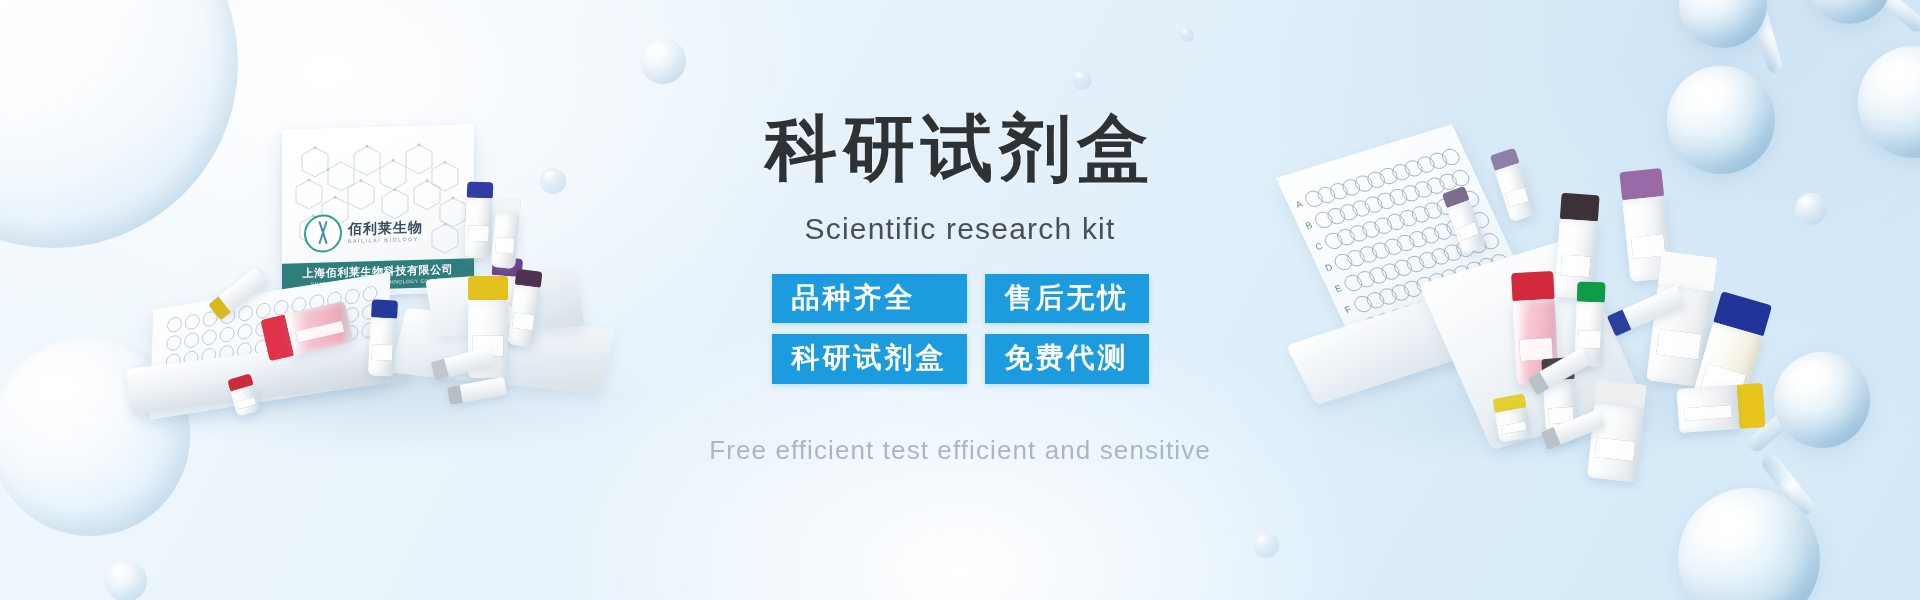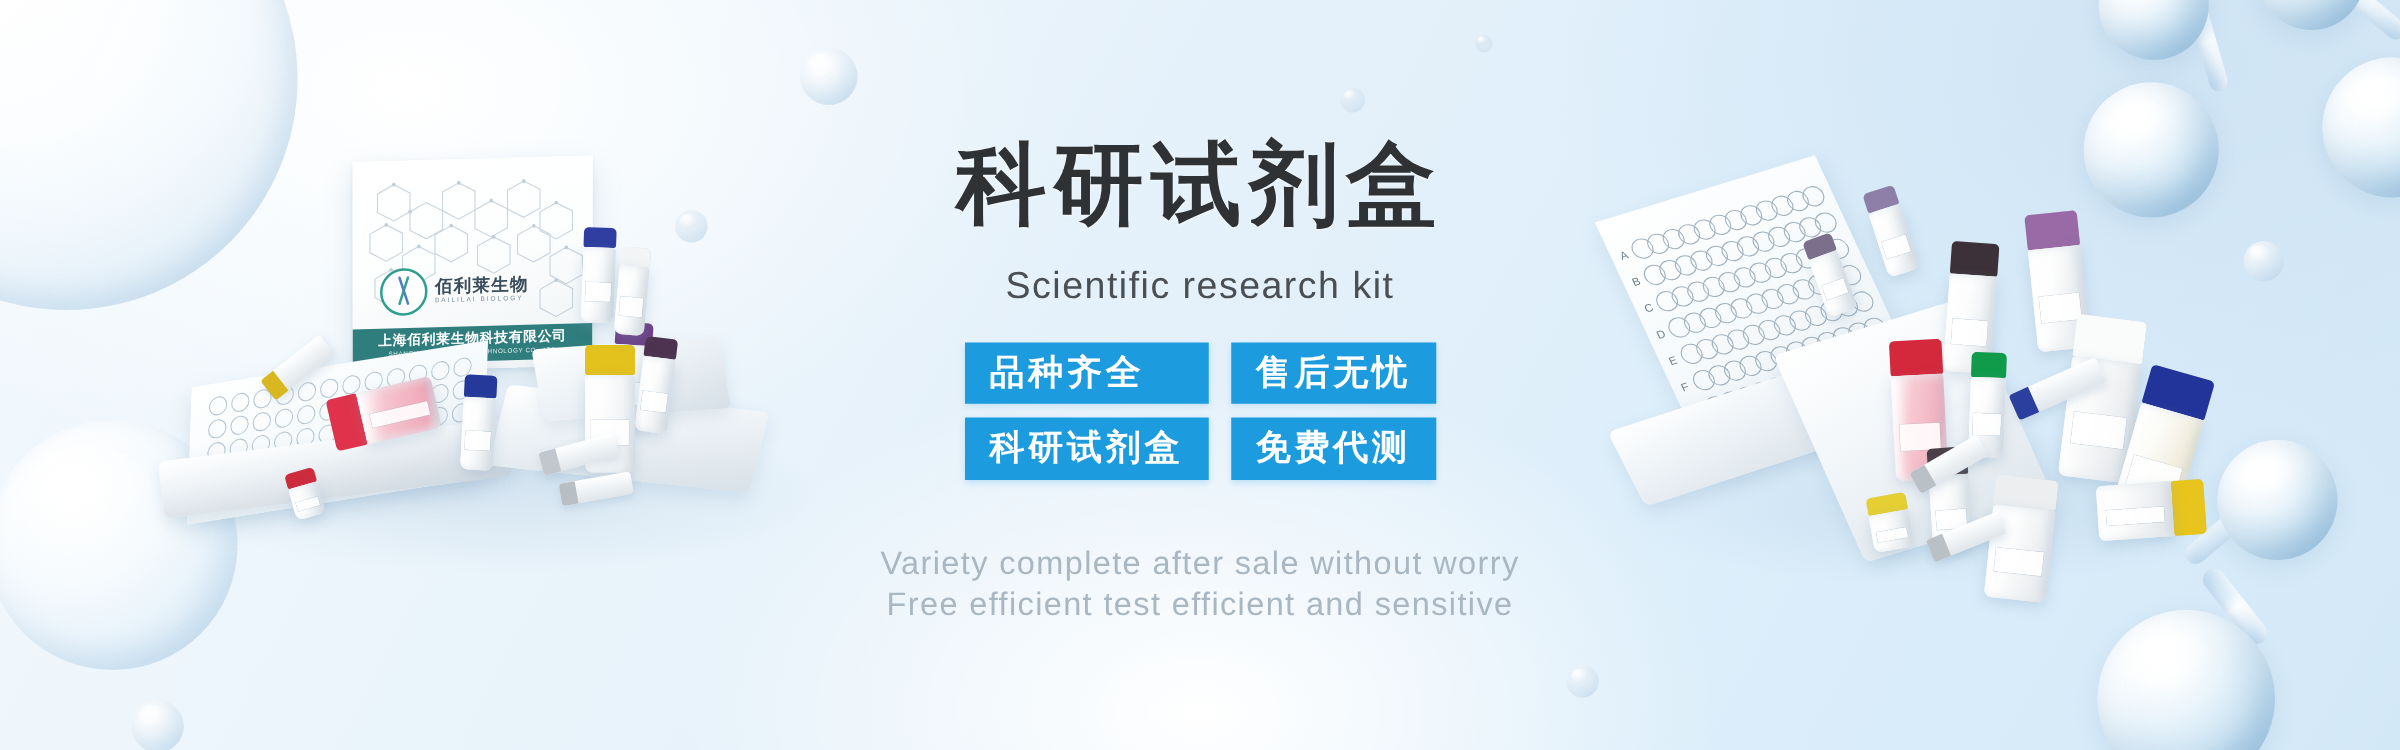--- a/index.html
+++ b/index.html
@@ -564,18 +564,17 @@
     <div class="subtitle">Scientific research kit</div>
 
     <div class="badges">
       <div class="badge">品种齐全</div>
       <div class="badge">售后无忧</div>
       <div class="badge">科研试剂盒</div>
       <div class="badge">免费代测</div>
     </div>
 
     <div class="tagline">
-      <div>Variety complete after sale without worry</div>
       <div>Free efficient test efficient and sensitive</div>
     </div>
   </div>
 
 </div>
 
 </body></html>

